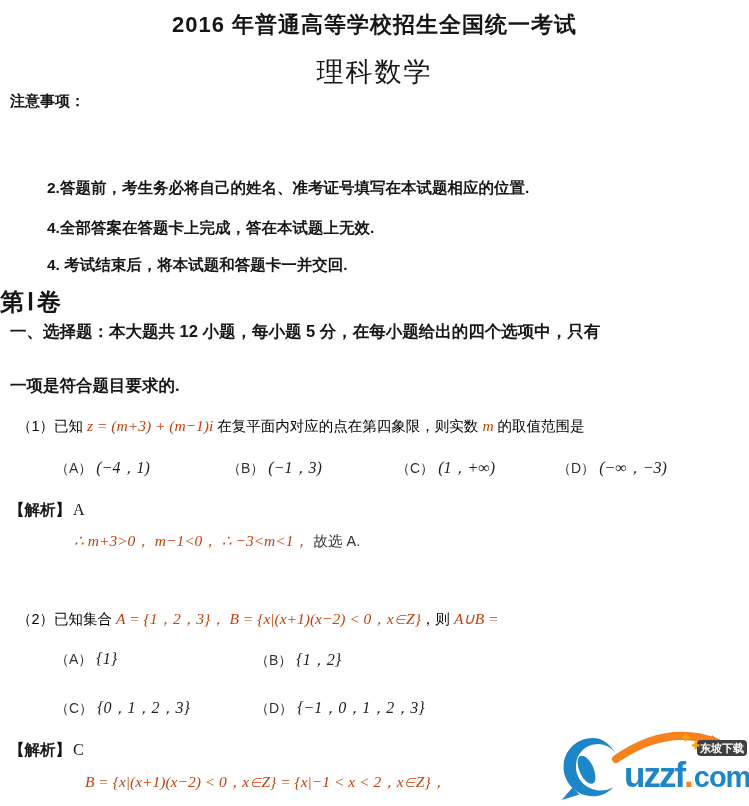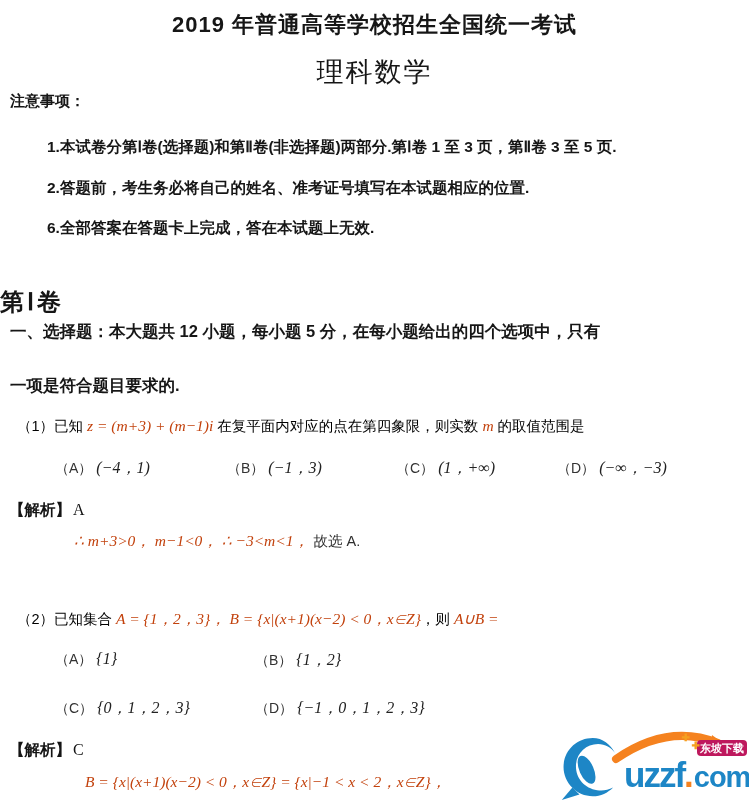--- a/index.html
+++ b/index.html
@@ -67,39 +67,39 @@
   
   .logo { position:absolute; right:1px; bottom:2px; width:188px; height:73px; }
   .logo-swoosh { position:absolute; left:0px; top:3px; }
   .logo-arc { position:absolute; left:50px; top:0px; }
   .brandline { position:absolute; left:64px; top:24px; white-space:nowrap; }
   .brand { font-size:35px; font-weight:700; color:#1d86c6; letter-spacing:-2px; }
   .branddot { font-size:35px; font-weight:700; color:#f5821f; }
   .brandtld { font-size:29px; font-weight:700; color:#1d86c6; letter-spacing:-1px; }
   .badge {
     position:absolute; right:1px; top:9px;
-    background:#be185d; color:#ffffff;
+    background:#404040; color:#ffffff;
     font-size:11px; font-weight:700; line-height:14px;
     padding:1px 3px; border-radius:4px;
   }
   .sparkle { position:absolute; color:#f5a01f; font-size:10px; font-weight:700; }
   .sp-1 { right:58px; top:1px; } .sp-2 { right:48px; top:9px; }
 </style>
 </head>
 <body>
 
 <div class="page">
 
-  <div class="abs exam-title">2019 年普通高等学校招生全国统一考试</div>
+  <div class="abs exam-title">2016 年普通高等学校招生全国统一考试</div>
   <div class="abs subject-title">理科数学</div>
 
   <div class="abs notice-heading">注意事项：</div>
-  <div class="abs notice-item ni-0">1.本试卷分第Ⅰ卷(选择题)和第Ⅱ卷(非选择题)两部分.第Ⅰ卷 1 至 3 页，第Ⅱ卷 3 至 5 页.</div>
   <div class="abs notice-item ni-1">2.答题前，考生务必将自己的姓名、准考证号填写在本试题相应的位置.</div>
-  <div class="abs notice-item ni-2">6.全部答案在答题卡上完成，答在本试题上无效.</div>
+  <div class="abs notice-item ni-2">4.全部答案在答题卡上完成，答在本试题上无效.</div>
+  <div class="abs notice-item ni-3">4. 考试结束后，将本试题和答题卡一并交回.</div>
 
   <div class="abs section-heading">第Ⅰ卷</div>
   <div class="abs intro-line il-0">一、选择题：本大题共 12 小题，每小题 5 分，在每小题给出的四个选项中，只有</div>
   <div class="abs intro-line il-1">一项是符合题目要求的.</div>
 
   <div class="abs stem-q1">
     <span class="cn-stem">（1）已知 </span><span class="math">z = (m+3) + (m−1)i</span><span class="cn-stem"> 在复平面内对应的点在第四象限，则实数 </span><span class="math">m</span><span class="cn-stem"> 的取值范围是</span>
   </div>
 
   <div class="opt q1o-0">

